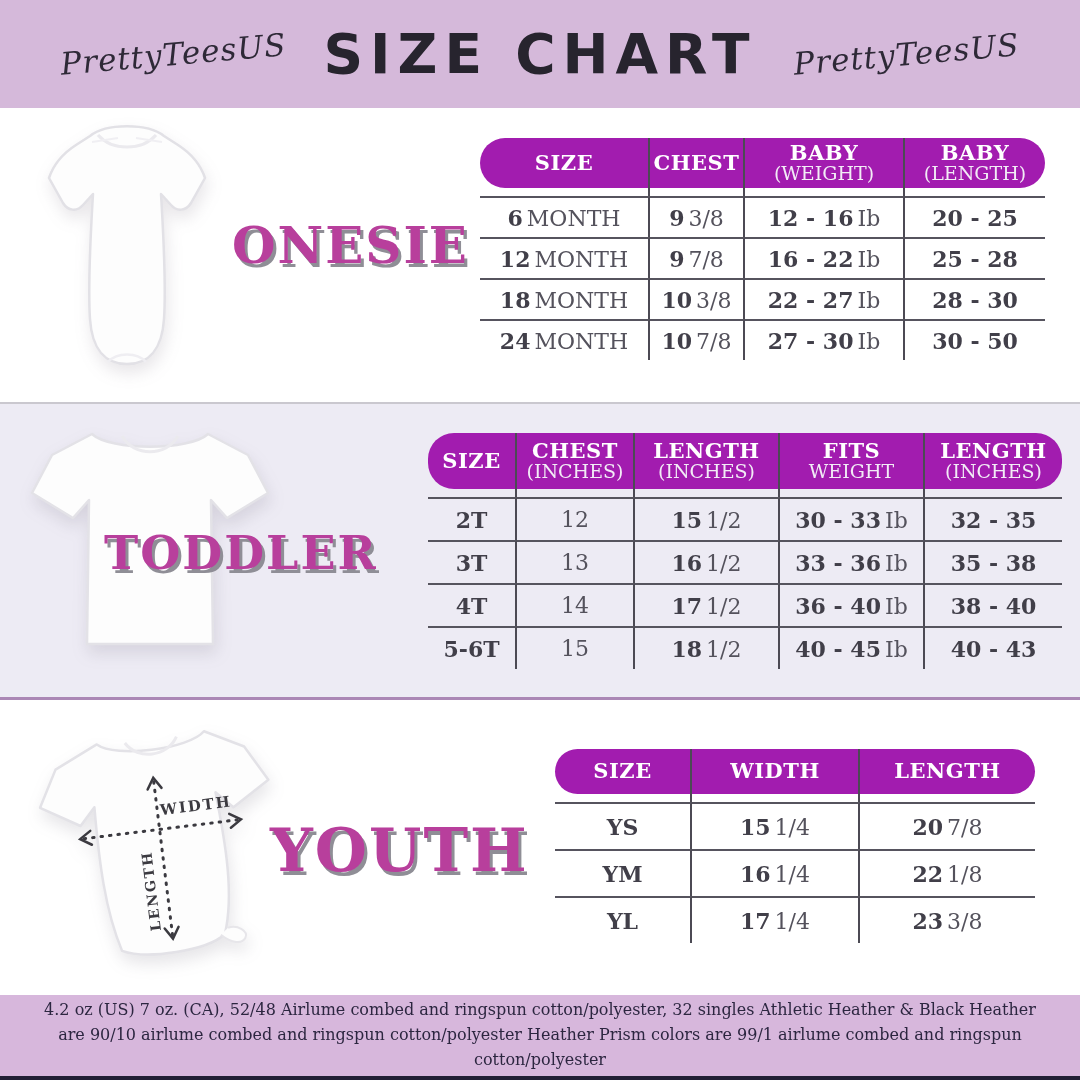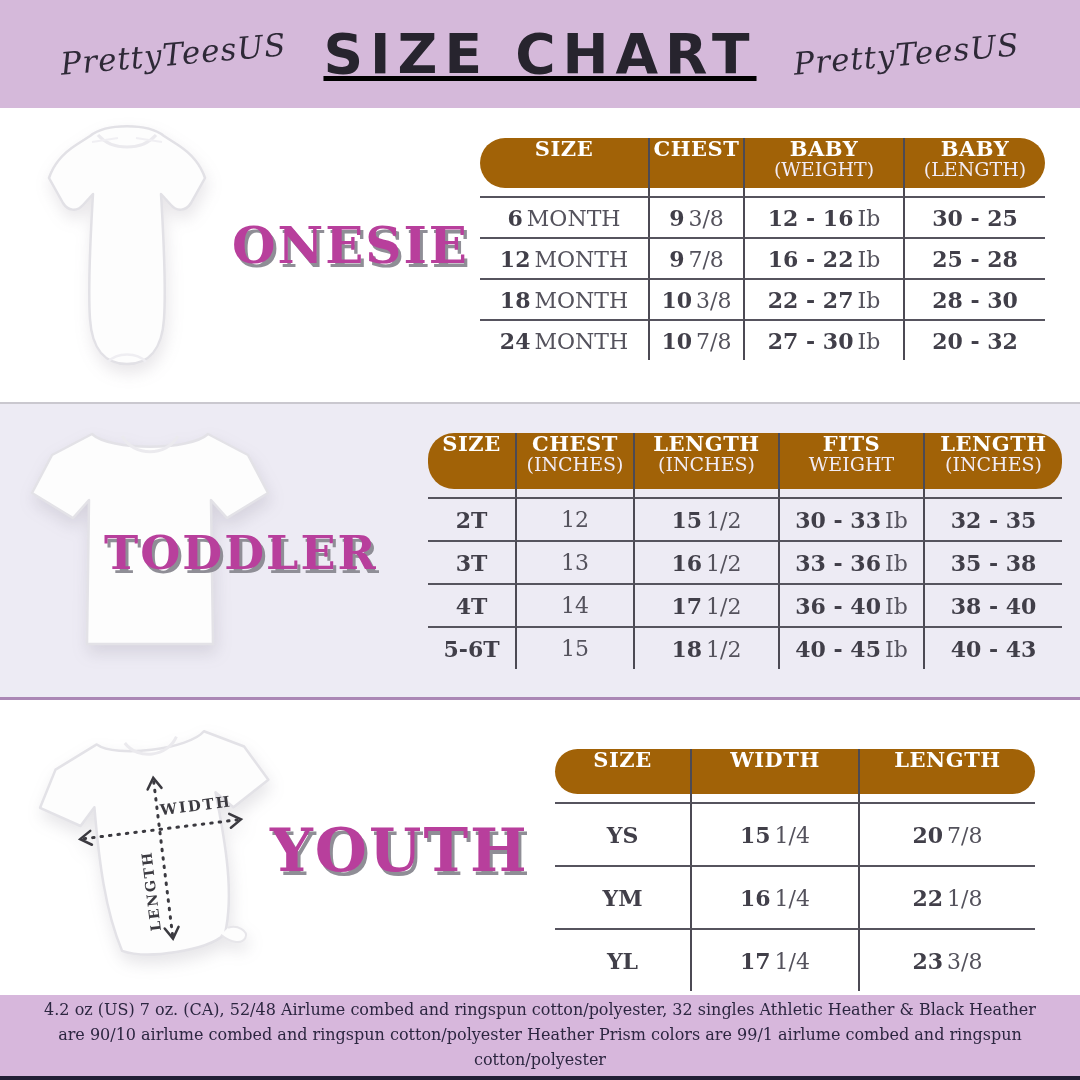--- a/index.html
+++ b/index.html
@@ -5,21 +5,21 @@
   * { margin:0; padding:0; box-sizing:border-box; }
   html,body { width:1080px; }
   body { font-family:"DejaVu Serif", serif; }
   .page { position:relative; width:1080px; height:1080px; background:#ffffff; overflow:hidden; }
 
   
   .header { position:absolute; left:0; top:0; width:1080px; height:108px;
             background:#d5b9da; display:flex; align-items:center; justify-content:space-between;
             padding:0 60px; }
   .brand { font-style:italic; font-size:31px; color:#2e2937; transform:rotate(-5deg); letter-spacing:1px; }
-  .header-center { text-align:center; margin-top:0;text-decoration:underline; }
+  .header-center { text-align:center; margin-top:0; }
   .main-title { font-family:"DejaVu Sans", sans-serif; font-weight:800; font-size:55px;
                 letter-spacing:7px; color:#27242e; line-height:1.0; }
   .sub-title { font-weight:700; font-size:22px; letter-spacing:1px; color:#232029; margin-top:2px; }
 
   
   .section { position:absolute; left:0; width:1080px; }
   .sec-onesie  { top:108px; height:294px; background:#ffffff; }
   .sec-toddler { top:402px; height:298px; background:#edebf4;
                  border-top:2px solid #cac8cf; border-bottom:3px solid #ab87b5; }
   .sec-youth   { top:703px; height:292px; background:#ffffff; }
@@ -34,22 +34,22 @@
   .g-onesie  { left:22px;  top:6px;  }
   .g-toddler { left:10px;  top:10px; }
   .g-youth   { left:14px;  top:0px;  }
 
   
   table.tbl { position:absolute; border-collapse:separate; border-spacing:0; table-layout:fixed; }
   .tbl th { padding:0 0 8px 0; vertical-align:top; border-right:2px solid #4c4a54; }
   .tbl td { border-right:2px solid #4c4a54; border-top:2px solid #56545e;
             text-align:center; vertical-align:middle; font-size:22px; white-space:nowrap; }
   .tbl th:last-child, .tbl td:last-child { border-right:none; }
-  .pill { background:#a16207; color:#ffffff; height:52px;
-          display:flex; flex-direction:column; align-items:center; }
+  .pill { background:#a21caf; color:#ffffff; height:52px;
+          display:flex; flex-direction:column; align-items:center; justify-content:center; }
   .tbl th:first-child .pill { border-radius:26px 0 0 26px; }
   .tbl th:last-child  .pill { border-radius:0 26px 26px 0; }
   .h1 { font-weight:700; font-size:21px; letter-spacing:.5px; line-height:1.05; }
   .h2 { font-weight:400; font-size:19px; color:#f2ecf6; line-height:1.05; }
   .cb { font-weight:700; color:#413f49; }
   .cr { font-weight:400; color:#54525c; }
   .cb + .cr { margin-left:4px; }
 
   .tbl-onesie { left:480px; top:30px; width:565px; }
   .tbl-onesie th:nth-child(1){width:170px} .tbl-onesie th:nth-child(2){width:95px}
@@ -60,21 +60,21 @@
   .tbl-toddler { left:428px; top:29px; width:634px; }
   .tbl-toddler th:nth-child(1){width:89px}  .tbl-toddler th:nth-child(2){width:118px}
   .tbl-toddler th:nth-child(3){width:145px} .tbl-toddler th:nth-child(4){width:145px}
   .tbl-toddler th:nth-child(5){width:137px}
   .tbl-toddler td { height:43px; }
   .tbl-toddler .pill { height:56px; }
 
   .tbl-youth { left:555px; top:46px; width:480px; }
   .tbl-youth th:nth-child(1){width:137px} .tbl-youth th:nth-child(2){width:168px}
   .tbl-youth th:nth-child(3){width:175px}
-  .tbl-youth td { height:63px; }
+  .tbl-youth td { height:47px; }
   .tbl-youth .pill { height:45px; }
 
   
   .footer { position:absolute; left:0; top:995px; width:1080px; height:81px;
             background:#d7b7dc; display:flex; align-items:center; justify-content:center; }
   .footer-text { max-width:1010px; text-align:center; font-size:16px; line-height:1.55;
                  color:#2c2640; font-weight:500; }
   .bottom-strip { position:absolute; left:0; top:1076px; width:1080px; height:4px; background:#221f35; }
 
   svg text { font-family:"DejaVu Serif", serif; }
@@ -132,39 +132,39 @@
                 <div class="h2">(LENGTH)</div>
               </div>
             </th>
           </tr>
         </thead>
         <tbody>
           <tr>
             <td><span class="cb">6</span><span class="cr">MONTH</span></td>
             <td><span class="cb">9</span><span class="cr">3/8</span></td>
             <td><span class="cb">12 - 16</span><span class="cr">Ib</span></td>
-            <td><span class="cb">30 - 25</span></td>
+            <td><span class="cb">20 - 25</span></td>
           </tr>
           <tr>
             <td><span class="cb">12</span><span class="cr">MONTH</span></td>
             <td><span class="cb">9</span><span class="cr">7/8</span></td>
             <td><span class="cb">16 - 22</span><span class="cr">Ib</span></td>
             <td><span class="cb">25 - 28</span></td>
           </tr>
           <tr>
             <td><span class="cb">18</span><span class="cr">MONTH</span></td>
             <td><span class="cb">10</span><span class="cr">3/8</span></td>
             <td><span class="cb">22 - 27</span><span class="cr">Ib</span></td>
             <td><span class="cb">28 - 30</span></td>
           </tr>
           <tr>
             <td><span class="cb">24</span><span class="cr">MONTH</span></td>
             <td><span class="cb">10</span><span class="cr">7/8</span></td>
             <td><span class="cb">27 - 30</span><span class="cr">Ib</span></td>
-            <td><span class="cb">20 - 32</span></td>
+            <td><span class="cb">30 - 50</span></td>
           </tr>
         </tbody>
       </table>
   </div>
 
   <div class="section sec-toddler">
     <div class="garment g-toddler">
       <svg width="280" height="256" viewBox="0 0 280 256" style="filter:drop-shadow(2px 8px 8px rgba(90,80,100,.15));">
         <path d="M82,20 C100,37 180,37 198,20
                  L238,41 L258,79 L217,104 L201,86

